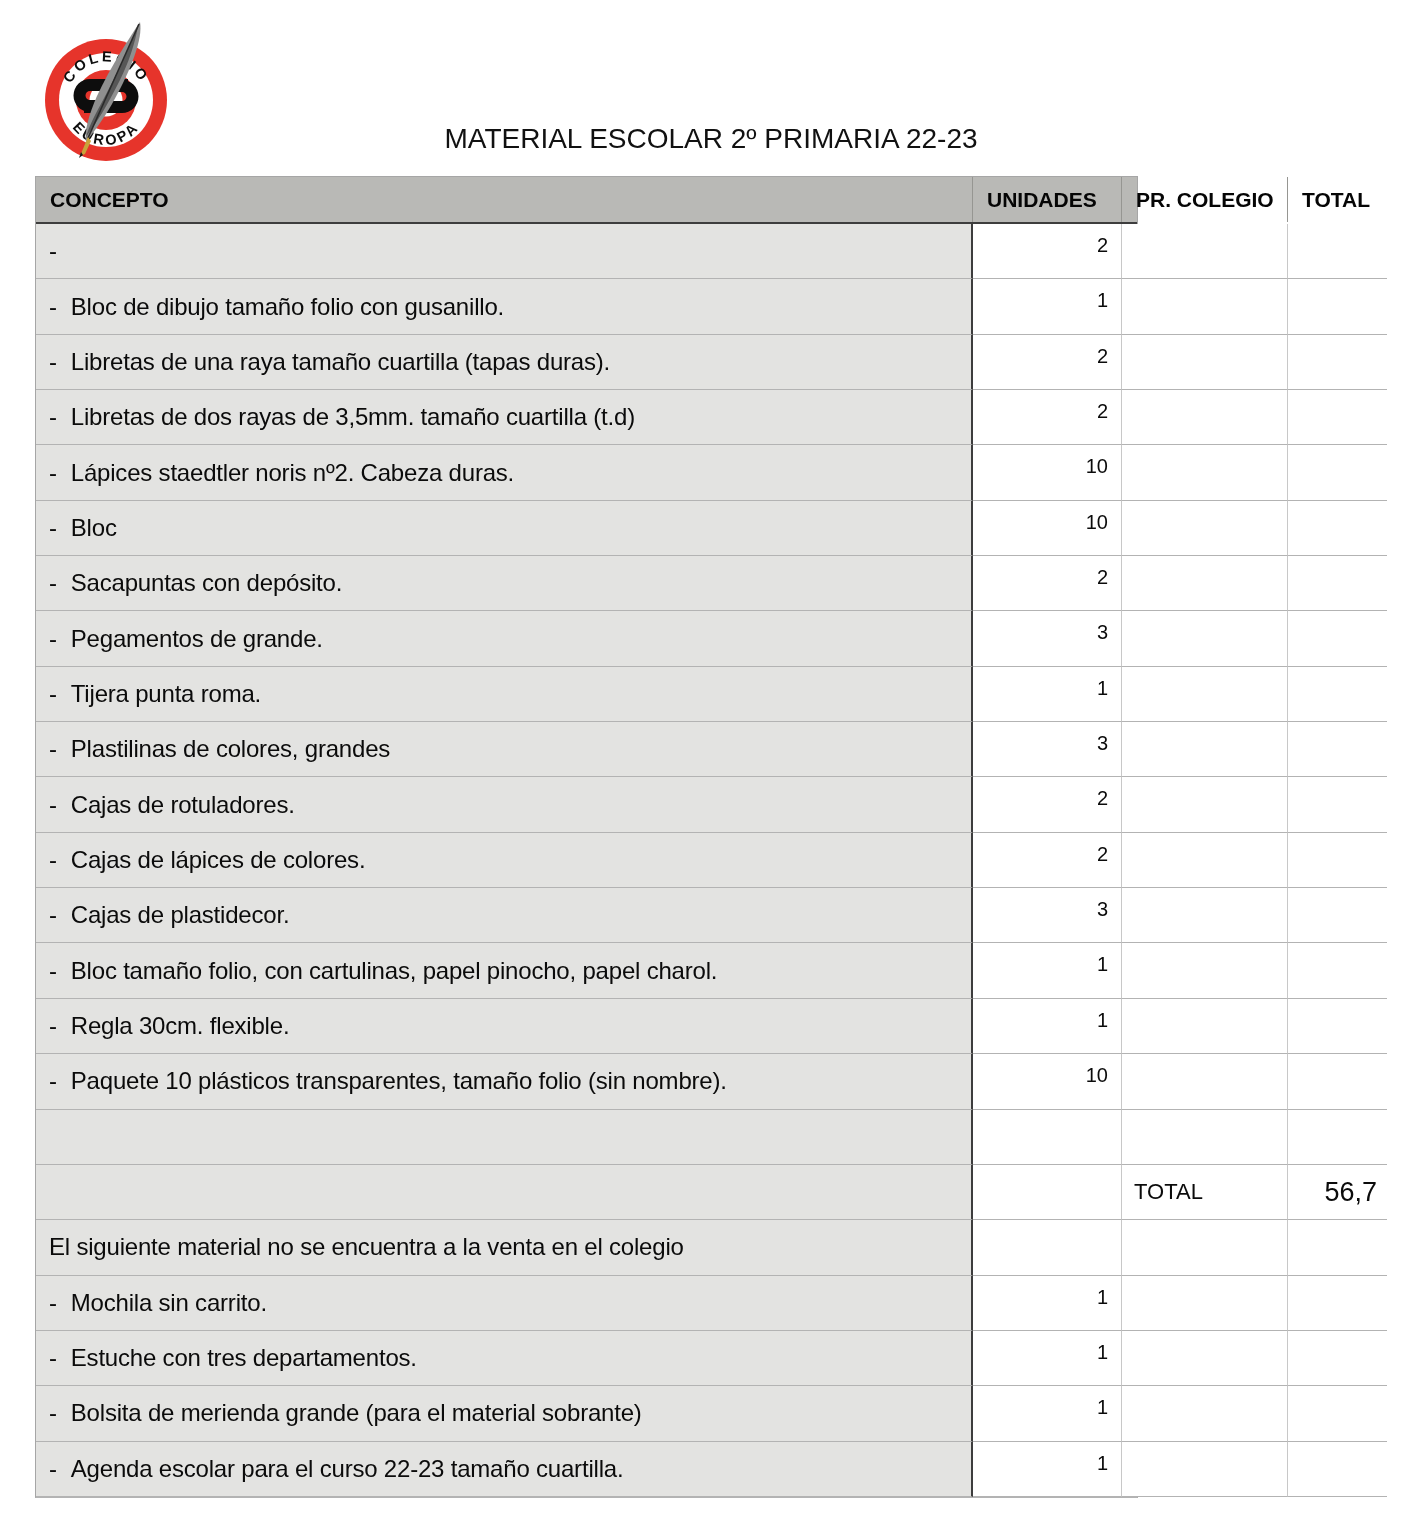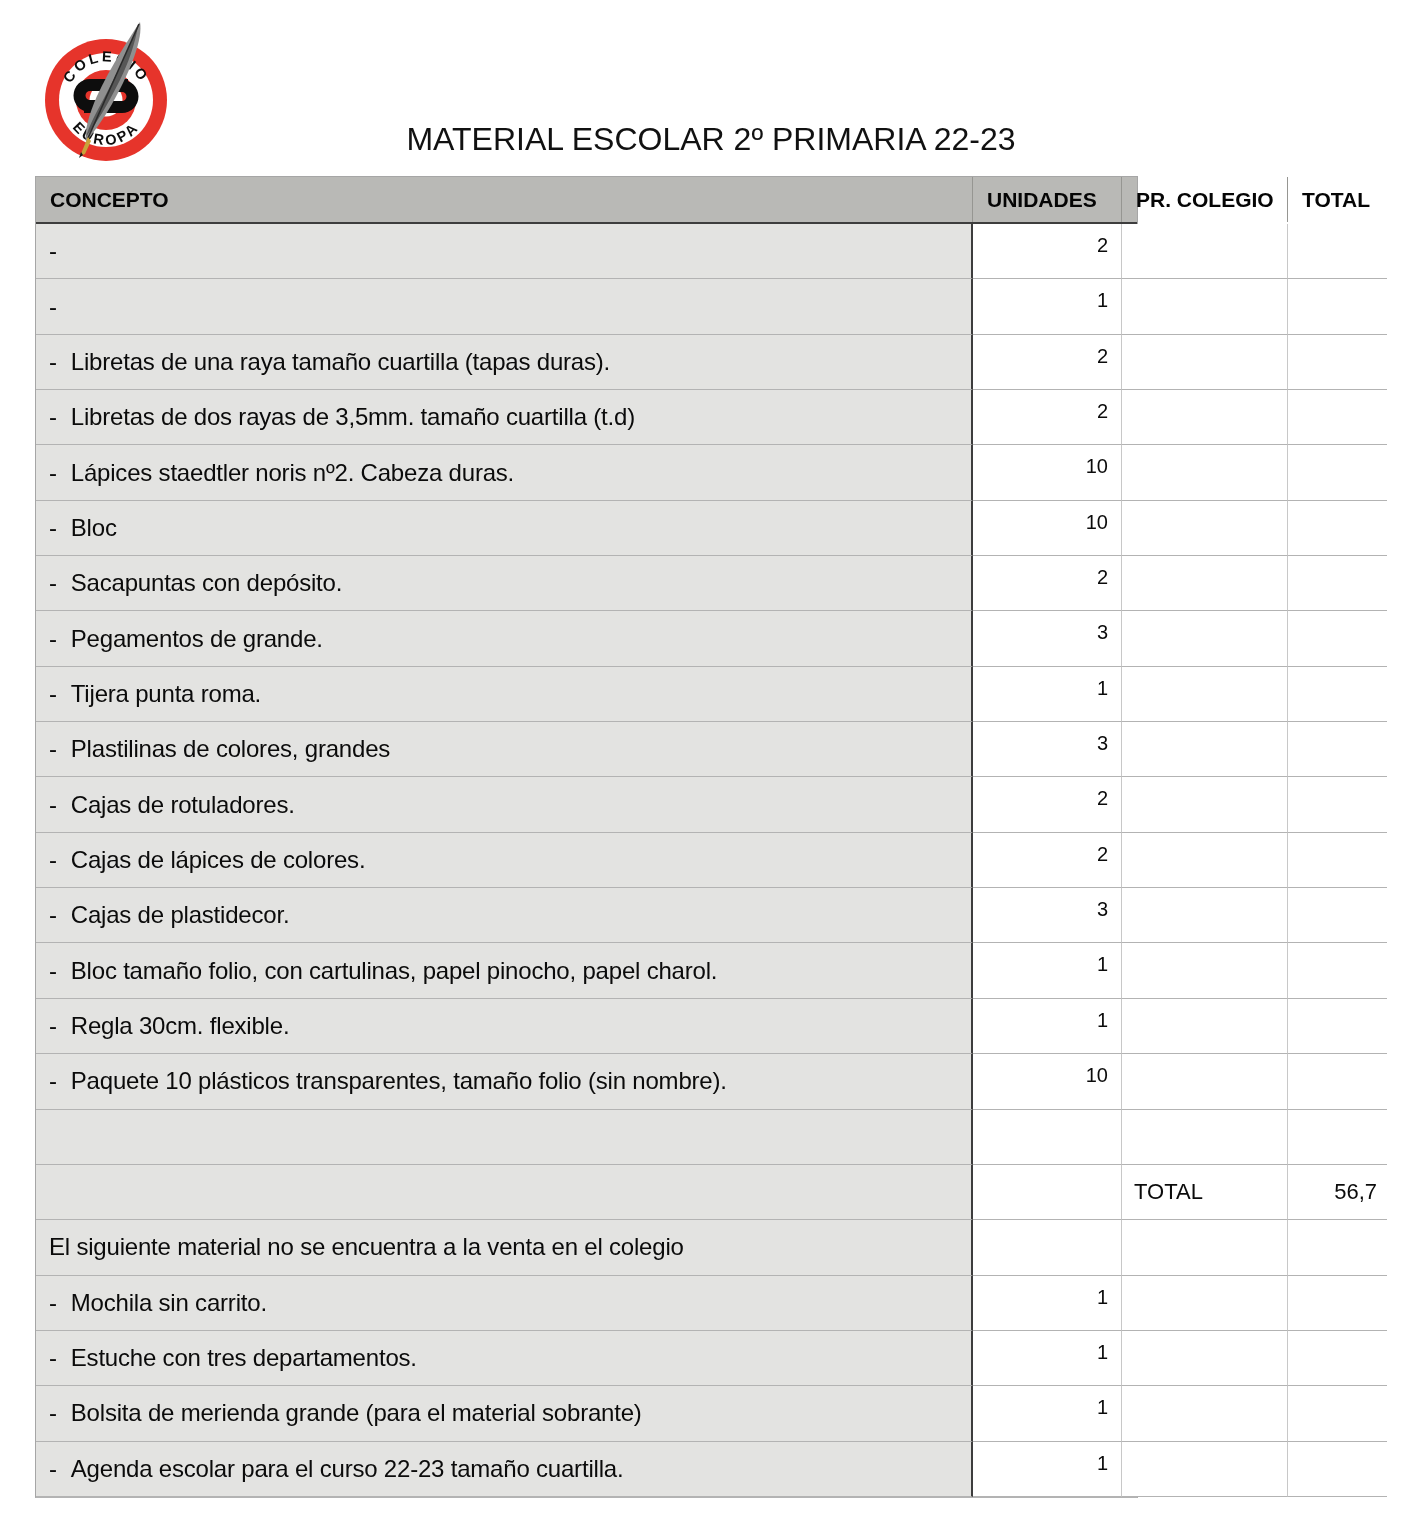--- a/index.html
+++ b/index.html
@@ -9,21 +9,21 @@
     background:#ffffff;
     font-family:"Liberation Sans", sans-serif;
     color:#0b0b0b;
     overflow:hidden;
   }
   
   .logo{position:absolute;left:36px;top:18px;width:140px;height:152px;}
   
   .doc-title{
     position:absolute;left:35px;top:121px;width:1352px;
-    text-align:center;font-size:32px;font-weight:400;letter-spacing:0px;color:#111;
+    text-align:center;font-size:28px;font-weight:400;letter-spacing:0px;color:#111;
     line-height:36px;
   }
   
   .sheet{
     position:absolute;left:35px;top:176px;width:1103px;
     border:1px solid #a6a6a6;border-bottom:1px solid #b3b3b3;
     box-sizing:border-box;
   }
   .hrow,.row{
     display:grid;
@@ -59,21 +59,21 @@
     background:#ffffff;
     border-right:1px solid #c8c8c8;
   }
   .num{
     text-align:right;font-size:20px;
     padding:10px 13px 0 0;
   }
   .pr{font-size:20px;padding:10px 0 0 12px;}
   .tot{text-align:right;font-size:20px;padding:10px 10px 0 0;border-right:none;}
   .row.total .pr{display:flex;align-items:center;padding:0 0 0 12px;font-size:22px;}
-  .row.total .tot{display:flex;align-items:center;justify-content:flex-end;padding:0 10px 0 0;font-size:22px;}
+  .row.total .tot{display:flex;align-items:center;justify-content:flex-end;padding:0 10px 0 0;font-size:27px;}
 </style>
 </head>
 <body>
 
 <div class="page">
 
   <svg class="logo" viewBox="0 0 140 152" aria-hidden="true">
 
     <circle cx="70" cy="82" r="61" fill="#e6342b"></circle>
     <circle cx="70" cy="82" r="47" fill="#ffffff"></circle>
@@ -119,20 +119,21 @@
       <div class="cell concepto">
         <span class="dash">-</span>
       </div>
       <div class="cell num">2</div>
       <div class="cell pr"></div>
       <div class="cell tot"></div>
     </div>
         <div class="row item">
       <div class="cell concepto">
         <span class="dash">-</span>
+            <span class="ctext">Bloc de dibujo tamaño folio con gusanillo.</span>
       </div>
       <div class="cell num">1</div>
       <div class="cell pr"></div>
       <div class="cell tot"></div>
     </div>
         <div class="row item">
       <div class="cell concepto">
         <span class="dash">-</span>
             <span class="ctext">Libretas de una raya tamaño cuartilla (tapas duras).</span>
       </div>

